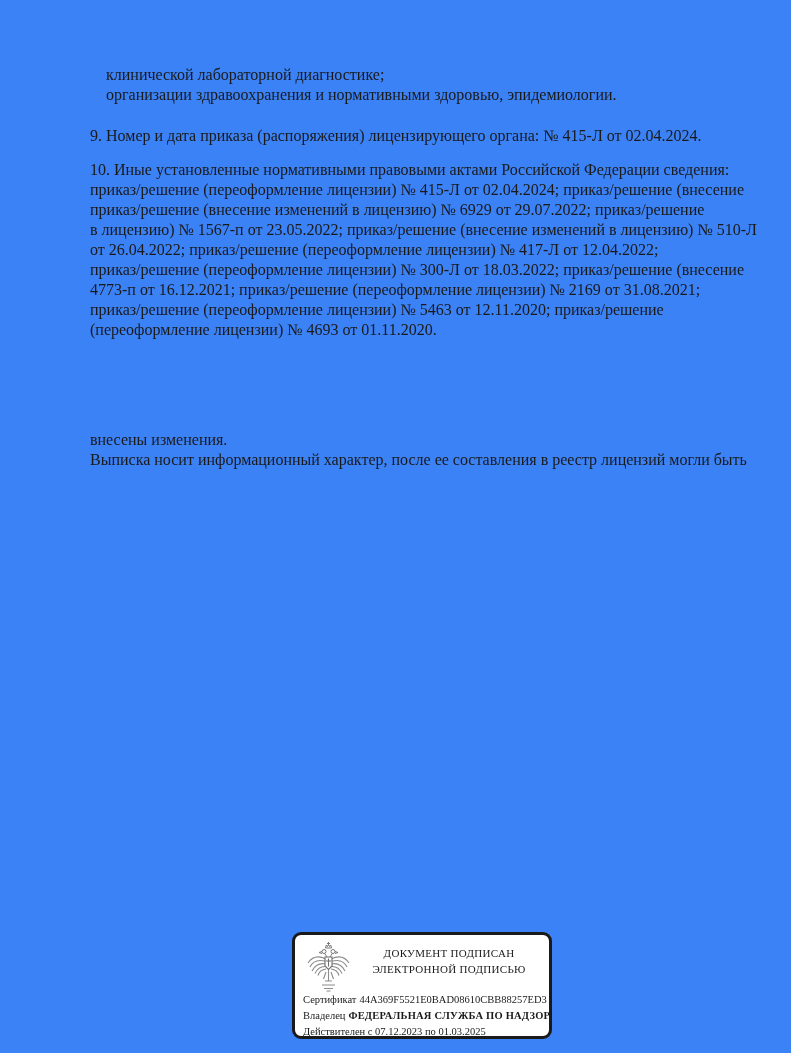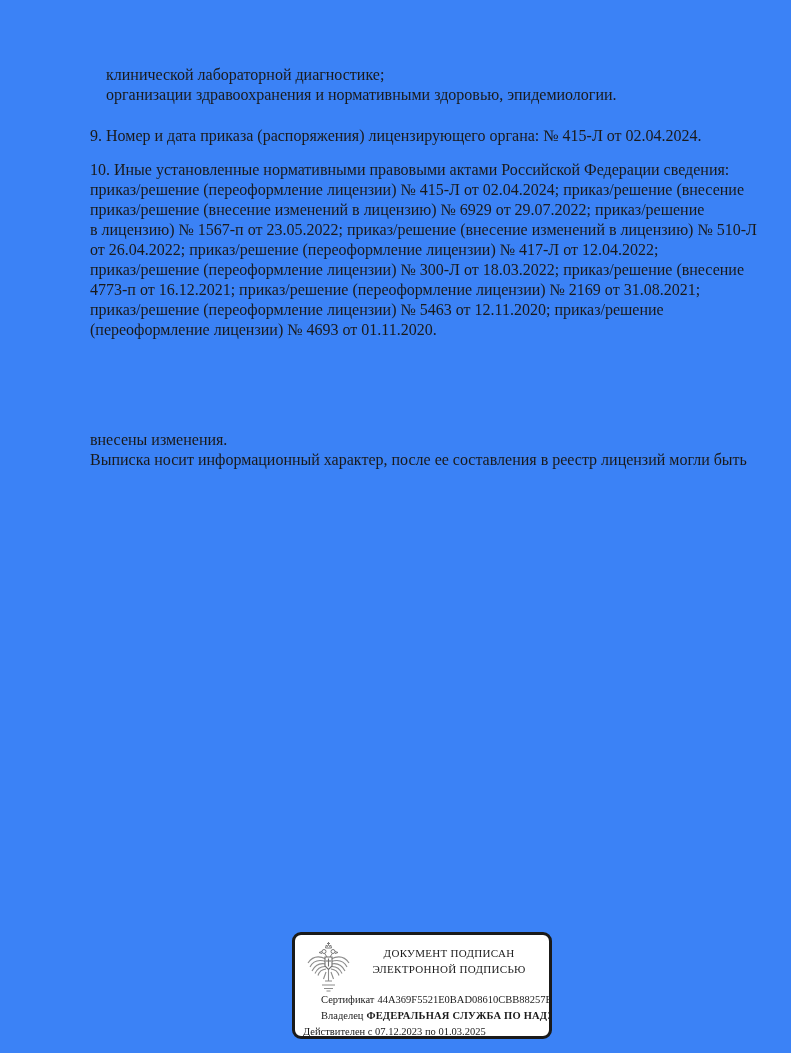--- a/index.html
+++ b/index.html
@@ -62,21 +62,21 @@
     overflow: hidden;
   }
   .stamp-row {
     white-space: nowrap;
     font-size: 10.5px;
     line-height: 16px;
     height: 16px;
     overflow: hidden;
     color: #1a1a1a;
   }
-  .stamp-row .row-label { margin-right: 3px; margin-left: 18px; }
+  .stamp-row .row-label { margin-right: 3px; }
   .stamp-row b { letter-spacing: 0.2px; }
 </style>
 </head>
 <body>
 
 <div class="page">
 
   <div class="block block-continuation">
     <div class="doc-line">клинической лабораторной диагностике;</div>
     <div class="doc-line">организации здравоохранения и нормативными здоровью, эпидемиологии.</div>

